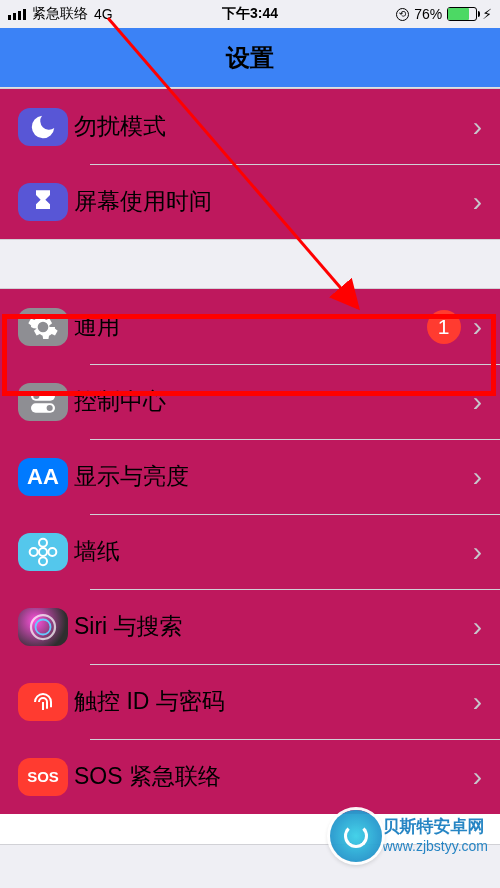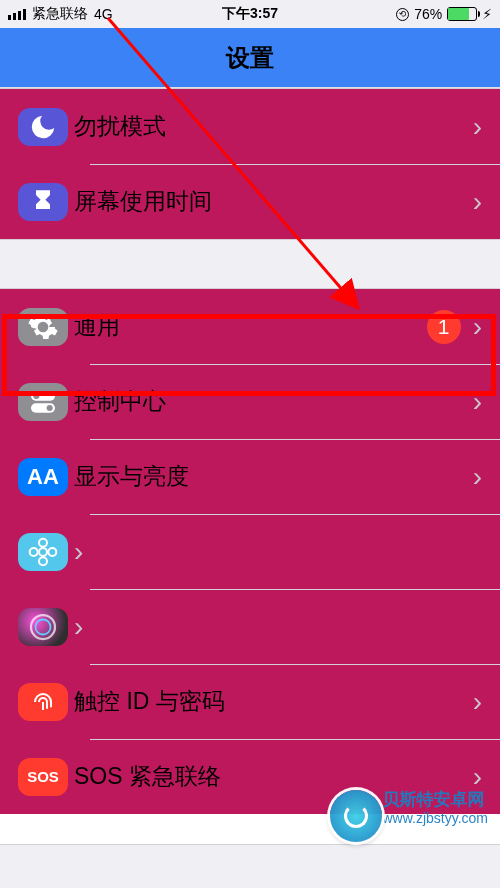--- a/index.html
+++ b/index.html
@@ -31,42 +31,42 @@
     .ico-general{background:#8e8e93}
     .ico-control{background:#8e8e93}
     .ico-display{background:#007aff}
     .ico-wallpaper{background:#54c7ec}
     .ico-siri{background:radial-gradient(circle at 35% 35%,#ff52de,#2e2e2e 75%)}
     .ico-touchid{background:#ff3b30}
     .ico-sos{background:#ff3b30;font-size:15px;font-weight:700}
     .ico-battery{background:#4cd964}
     .highlight{position:absolute;border:5px solid #ff0000;pointer-events:none}
     .arrow{position:absolute;pointer-events:none}
-    .watermark{position:absolute;right:12px;bottom:46px;pointer-events:none;display:flex;align-items:flex-start;opacity:.95}
+    .watermark{position:absolute;right:12px;bottom:26px;pointer-events:none;display:flex;align-items:center;opacity:.95}
     .wm-icon{width:52px;height:52px;border-radius:50%;background:radial-gradient(circle at 50% 50%,#3bd0e8,#1b7fc1);box-shadow:0 0 0 3px #fff,0 2px 6px rgba(0,0,0,.3);position:relative}
     .wm-icon:before{content:"";position:absolute;inset:14px;border:3px solid #fff;border-radius:50%;border-top-color:transparent}
     .wm-txt{line-height:1.2}
     .wm-brand{font-size:17px;color:#1b7fc1;font-weight:700}
     .wm-url{font-size:14px;color:#1b7fc1}
   </style>
 </head>
 <body>
 
 <div class="statusbar">
   <div class="sb-left">
     <span class="signal">
         <i></i>
         <i></i>
         <i></i>
         <i></i>
       </span>
     <span>紧急联络</span>
     <span>4G</span>
   </div>
-  <div class="sb-time">下午3:57</div>
+  <div class="sb-time">下午3:44</div>
   <div class="sb-right">
     <span class="lock-ico"></span>
     <span>76%</span>
     <span class="battery">
         <span class="battery-fill"></span>
       </span>
     <span>⚡︎</span>
   </div>
 </div>
 
@@ -128,29 +128,31 @@
   <div class="row">
     <div class="ico ico-wallpaper">
       <svg width="32" height="32" viewBox="0 0 24 24" fill="none" stroke="#fff" stroke-width="1.5">
           <circle cx="12" cy="12" r="3"></circle>
           <circle cx="12" cy="5" r="3"></circle>
           <circle cx="12" cy="19" r="3"></circle>
           <circle cx="5" cy="12" r="3"></circle>
           <circle cx="19" cy="12" r="3"></circle>
         </svg>
     </div>
+    <div class="label">墙纸</div>
     <div class="chev">›</div>
   </div>
   <div class="row">
     <div class="ico ico-siri">
       <svg width="36" height="36" viewBox="0 0 24 24" fill="none">
           <circle cx="12" cy="12" r="8" stroke="#fff" stroke-width="1.5" opacity=".7"></circle>
           <circle cx="12" cy="12" r="5" stroke="#6cf" stroke-width="1.2"></circle>
         </svg>
     </div>
+    <div class="label">Siri 与搜索</div>
     <div class="chev">›</div>
   </div>
   <div class="row">
     <div class="ico ico-touchid">
       <svg width="32" height="32" viewBox="0 0 24 24" fill="none" stroke="#fff" stroke-width="1.5">
           <path d="M6 12a6 6 0 0 1 12 0v4"></path>
           <path d="M9 12a3 3 0 0 1 6 0v5"></path>
           <path d="M12 12v6"></path>
         </svg>
     </div>

